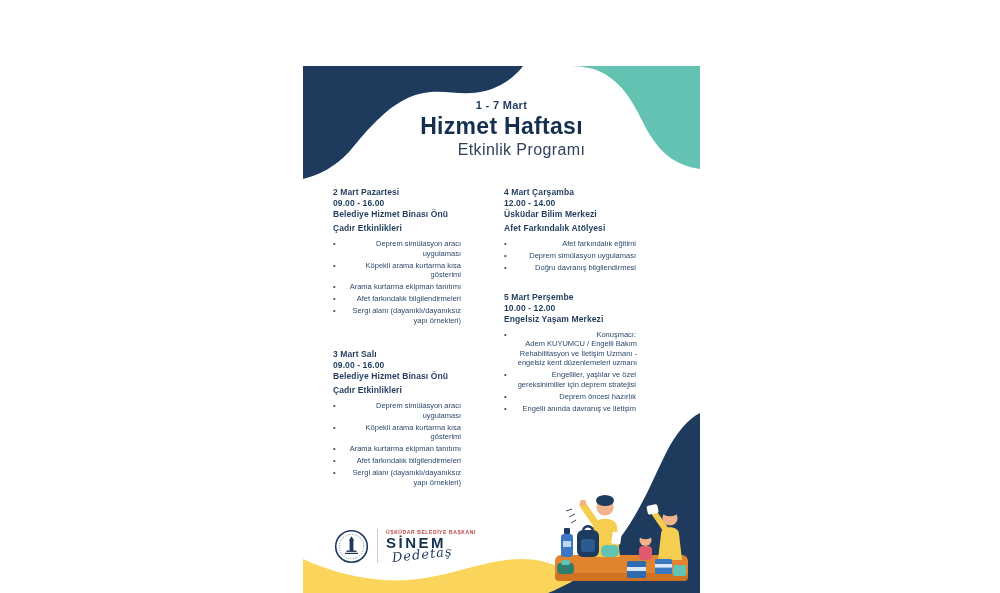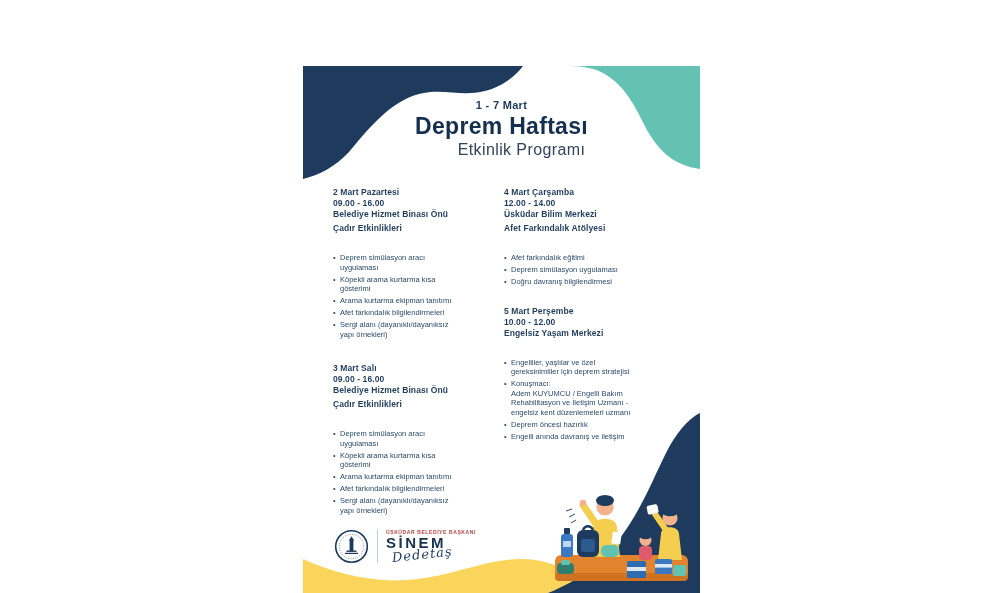--- a/index.html
+++ b/index.html
@@ -23,21 +23,21 @@
   .cols { position:absolute; left:30px; top:121px; width:352px; display:flex; gap:3px; z-index:3; }
   .col.left  { width:168px; }
   .col.right { width:177px; }
 
   .day-section { margin-bottom:24px; }
   .col.right .day-section { margin-bottom:19px; }
   .day, .time, .place, .subheading {
     font-size:8.5px; line-height:11px; font-weight:700; color:#1f3c5c; letter-spacing:.1px;
   }
   .subheading { margin-top:3px; }
-  .bullets { list-style:none; margin-top:19px; }
+  .bullets { list-style:none; margin-top:5px;text-align:right; }
   .bullets li {
     position:relative; padding-left:7px; margin-bottom:2.5px;
     font-size:7.5px; line-height:9.5px; color:#2b4a6b; font-weight:500;
   }
   .col.left  .bullets li { width:128px; }
   .col.right .bullets li { width:132px; }
   .bullets li::before { content:"•"; position:absolute; left:0; top:0; color:#2b4a6b; }
   .speaker-label { display:block; }
   .speaker-detail { display:block; width:126px; }
 
@@ -68,21 +68,21 @@
     </svg>
     <svg class="blob bl" width="290" height="40" viewBox="0 0 290 40">
       <path d="M0 6 C35 22 75 31 115 26 C155 21 185 6 218 6 C248 6 270 18 290 40 H0 Z" fill="#fbd55b"></path>
     </svg>
     <svg class="blob br" width="152" height="180" viewBox="0 0 152 180">
       <path d="M152 180 V0 C140 6 128 20 118 40 C102 72 84 122 44 155 C30 166 15 174 0 180 Z" fill="#1e3a5c"></path>
     </svg>
 
     <header class="title-block">
       <div class="date-range">1 - 7 Mart</div>
-      <h1 class="poster-title">Deprem Haftası</h1>
+      <h1 class="poster-title">Hizmet Haftası</h1>
       <div class="poster-subtitle">Etkinlik Programı</div>
     </header>
 
     <div class="cols">
       <div class="col left">
 
         <section class="day-section">
           <div class="day">2 Mart Pazartesi</div>
           <div class="time">09.00 - 16.00</div>
           <div class="place">Belediye Hizmet Binası Önü</div>
@@ -123,25 +123,25 @@
             <li>Deprem simülasyon uygulaması</li>
             <li>Doğru davranış bilgilendirmesi</li>
           </ul>
         </section>
 
         <section class="day-section">
           <div class="day">5 Mart Perşembe</div>
           <div class="time">10.00 - 12.00</div>
           <div class="place">Engelsiz Yaşam Merkezi</div>
           <ul class="bullets">
-            <li>Engelliler, yaşlılar ve özel gereksinimliler için deprem stratejisi</li>
             <li>
               <span class="speaker-label">Konuşmacı:</span>
               <span class="speaker-detail">Adem KUYUMCU / Engelli Bakım Rehabilitasyon ve İletişim Uzmanı - engelsiz kent düzenlemeleri uzmanı</span>
             </li>
+            <li>Engelliler, yaşlılar ve özel gereksinimliler için deprem stratejisi</li>
             <li>Deprem öncesi hazırlık</li>
             <li>Engelli anında davranış ve iletişim</li>
           </ul>
         </section>
       </div>
     </div>
 
     <footer class="footer">
       <svg class="emblem" width="35" height="35" viewBox="0 0 35 35">
         <circle cx="17.5" cy="17.5" r="15.8" fill="none" stroke="#1d3a5c" stroke-width="1.6"></circle>

